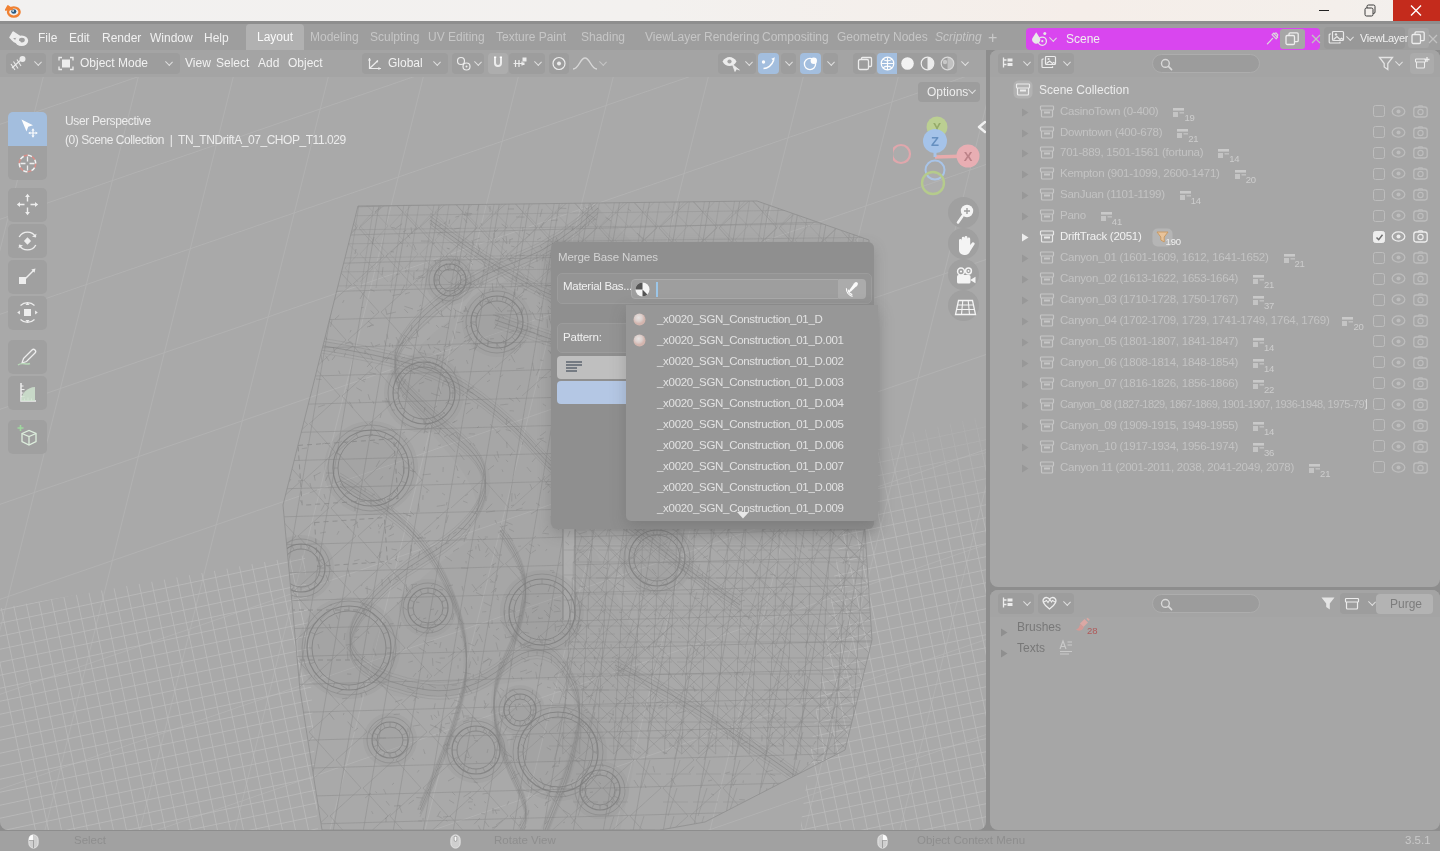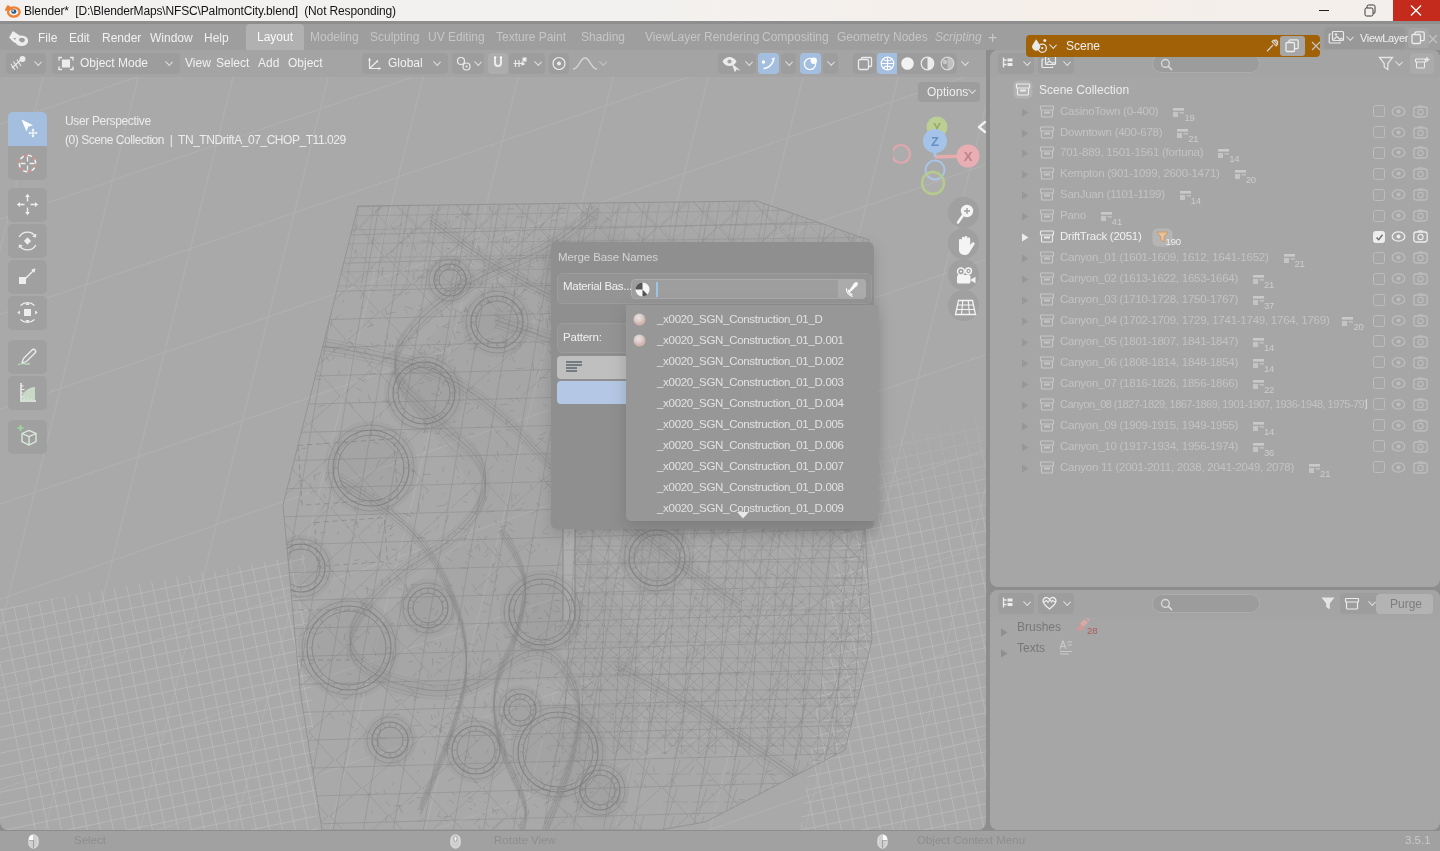--- a/index.html
+++ b/index.html
@@ -1273,21 +1273,21 @@
     <div class="wstab" style="left:421px;">UV Editing</div>
     <div class="wstab" style="left:489px;">Texture Paint</div>
     <div class="wstab" style="left:574px;">Shading</div>
     <div class="wstab" style="left:638px;">ViewLayer</div>
     <div class="wstab" style="left:697px;">Rendering</div>
     <div class="wstab" style="left:755px;">Compositing</div>
     <div class="wstab" style="left:830px;">Geometry Nodes</div>
     <div class="wstab" style="left:928px;font-style:italic;">Scripting</div>
     <div style="position:absolute;left:988px;top:5px;font-size:16px;color:#c9c9c9;">+</div>
 
-    <div class="abs" style="left:1026px;top:11px;width:294px;height:22px;background:#a16207;border-radius:4px;">
+    <div class="abs" style="left:1026px;top:4px;width:294px;height:22px;background:#d946ef;border-radius:4px;">
       <svg class="abs" style="left:5px;top:3px;" width="17" height="16" viewBox="0 0 17 16">
         <path d="M5.2 1.2 L8.4 6.2 a4 4 0 1 1-6.4 0 Z" fill="#e9e9e9"></path>
         <circle cx="11.3" cy="10.2" r="4.1" fill="none" stroke="#e9e9e9" stroke-width="1.3"></circle>
         <circle cx="11.3" cy="10.2" r="1.1" fill="#e9e9e9"></circle>
         <circle cx="13.8" cy="2.6" r="1.5" fill="#e9e9e9"></circle>
       </svg>
       <span class="caret" style="position:absolute;left:24px;top:9px;"></span>
       <span style="position:absolute;left:40px;top:4px;font-size:12px;color:#f0f0f0;">Scene</span>
       <svg class="abs" style="left:238px;top:3px;" width="16" height="16" viewBox="0 0 16 16">
         <path d="M9.5 2.2 L13.6 6.3 M8 3.6 l4.2 4.2 M8.6 3 L12 2 L13.8 3.8 L12.8 7.2 M8.6 7.4 L3.4 12.8" stroke="#dcdcdc" stroke-width="1.2" fill="none" stroke-linecap="round"></path>
@@ -1324,21 +1324,20 @@
     </svg>
   </div>
 
   <div id="titlebar">
     <svg class="abs" style="left:5px;top:3px;" width="16" height="16" viewBox="0 0 16 16">
       <ellipse cx="8.8" cy="9.0" rx="5.8" ry="4.6" fill="none" stroke="#f08132" stroke-width="2.4"></ellipse>
       <ellipse cx="8.8" cy="8.5" rx="2.6" ry="2.2" fill="#2a5b82"></ellipse>
       <circle cx="8.1" cy="7.9" r="0.9" fill="#eaf2f8"></circle>
       <path d="M0.6 7.0 L7.5 6.2 L2.9 2.9 Z" fill="#f08132" stroke="#f08132" stroke-width="1.5" stroke-linejoin="round"></path>
     </svg>
-    <div id="titletext">Blender*&nbsp; [D:\BlenderMaps\NFSC\PalmontCity.blend]&nbsp; (Not Responding)</div>
     <div class="winbtn" id="btn-min" style="left:1301px;">
       <svg width="46" height="21">
           <rect x="18" y="10" width="10" height="1" fill="#222"></rect>
         </svg>
     </div>
     <div class="winbtn" id="btn-max" style="left:1347px;">
       <svg width="46" height="21">
         <rect x="18" y="8" width="8" height="8" fill="none" stroke="#3a3a3a" stroke-width="1" rx="1.5"></rect>
         <path d="M20 8 V6.5 a1.5 1.5 0 0 1 1.5-1.5 H26.5 a1.5 1.5 0 0 1 1.5 1.5 V12 a1.5 1.5 0 0 1-1.5 1.5 H26" fill="none" stroke="#3a3a3a" stroke-width="1"></path>
       </svg>

